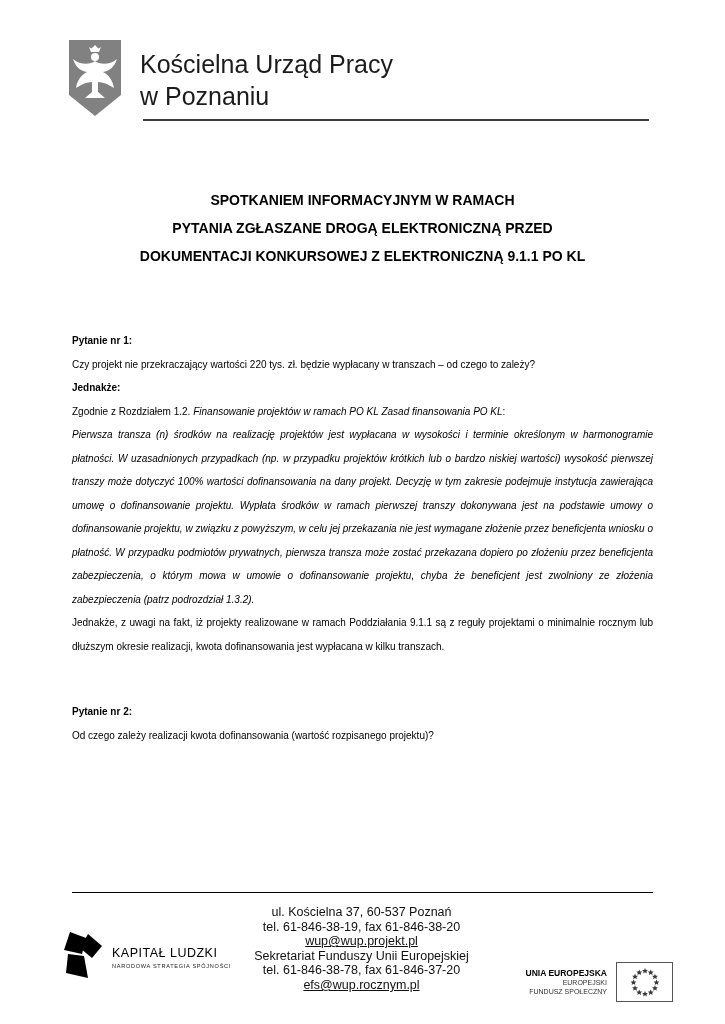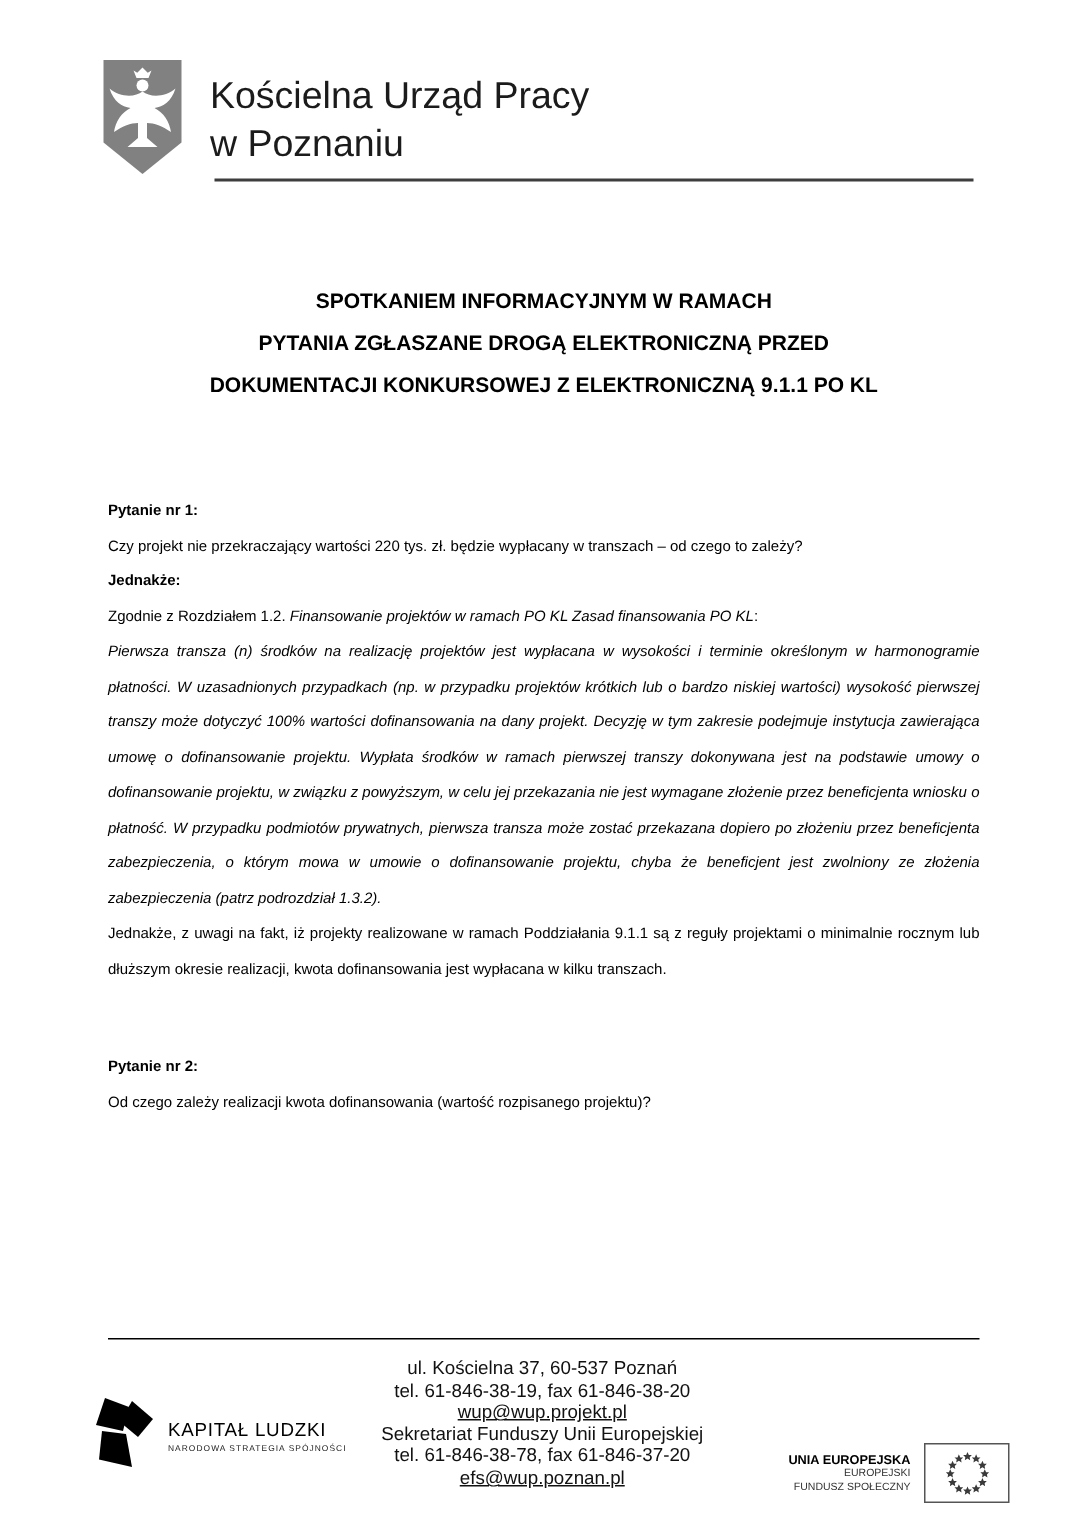--- a/index.html
+++ b/index.html
@@ -99,21 +99,21 @@
   </div>
 
   <div class="footer-rule"></div>
 
   <div class="footer-center">
     <div>ul. Kościelna 37, 60-537 Poznań</div>
     <div>tel. 61-846-38-19, fax 61-846-38-20</div>
     <div><a>wup@wup.projekt.pl</a></div>
     <div>Sekretariat Funduszy Unii Europejskiej</div>
     <div>tel. 61-846-38-78, fax 61-846-37-20</div>
-    <div><a>efs@wup.poznan.pl</a></div>
+    <div><a>efs@wup.rocznym.pl</a></div>
   </div>
 
   <div class="kl-block">
     <span>
       <svg width="40" height="46" viewBox="0 0 40 46">
         <polygon points="8,0 24,6 20,22 2,18" fill="#000"></polygon>
         <polygon points="26,2 40,14 30,26 18,16" fill="#000"></polygon>
         <polygon points="6,22 22,24 26,46 4,41" fill="#000"></polygon>
       </svg>
     </span>

